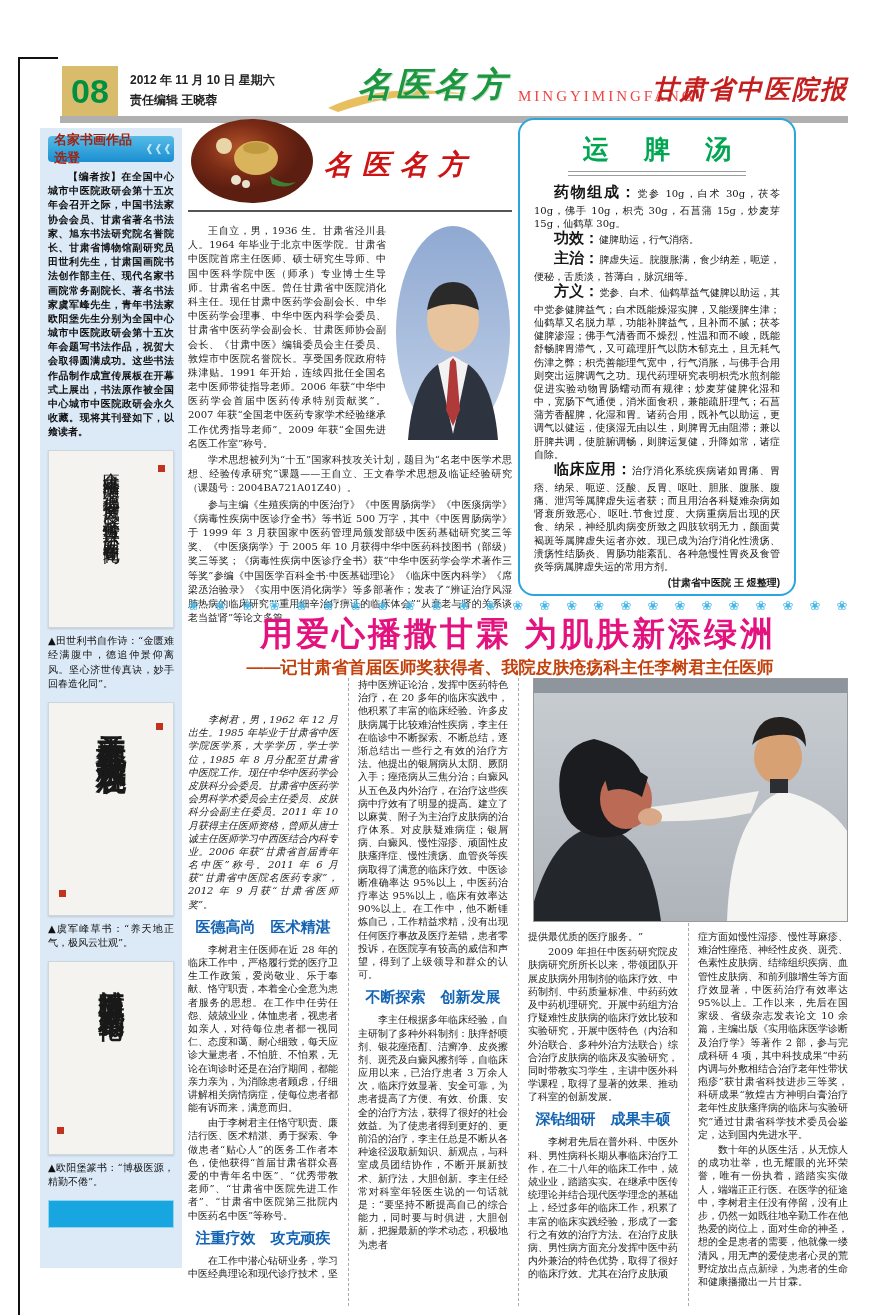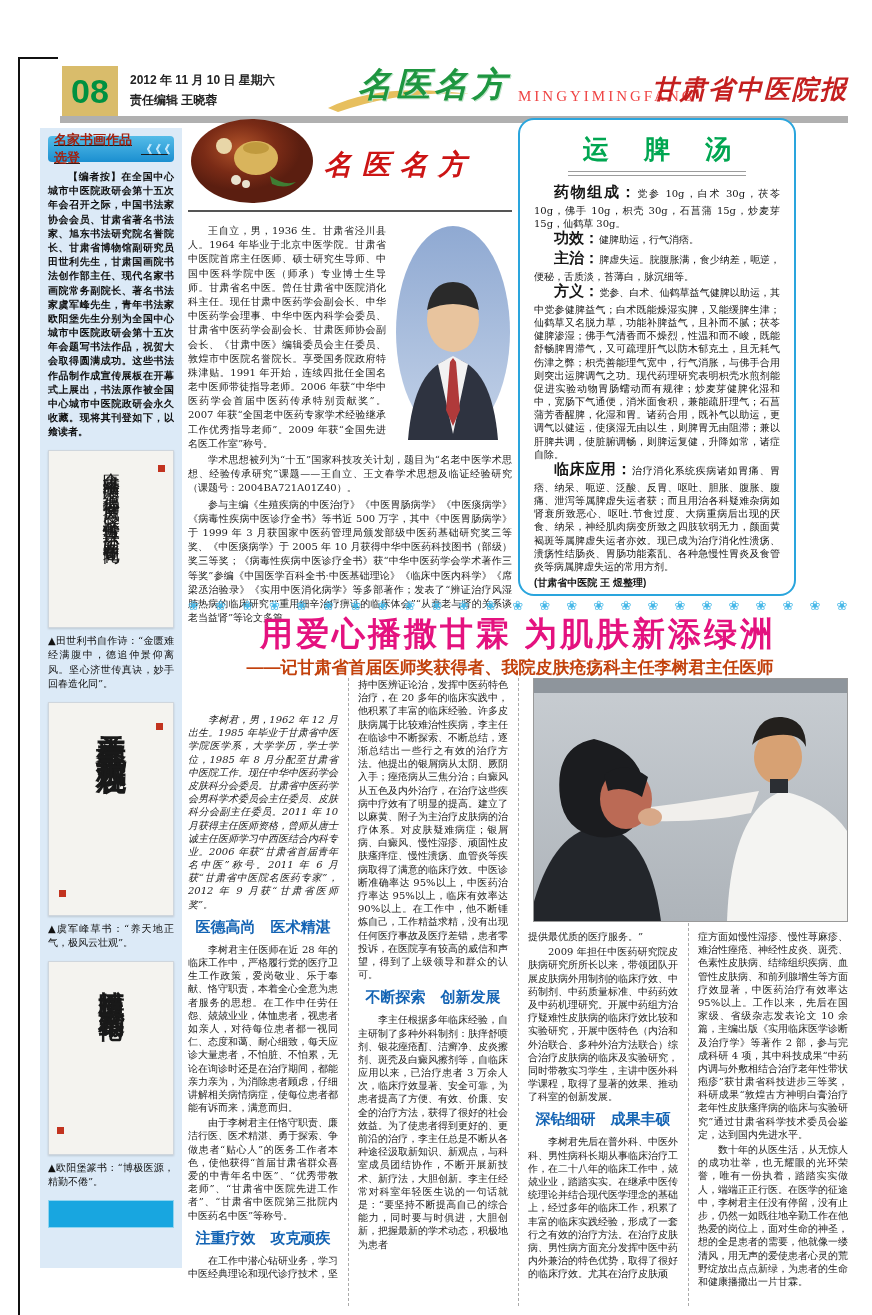--- a/index.html
+++ b/index.html
@@ -18,21 +18,21 @@
   .logo-cn{position:absolute;left:38px;top:2px;font:bold italic 34px "Liberation Sans",sans-serif;
            color:#1e9640;letter-spacing:4px;text-shadow:1px 1px 0 #bfe3c9;}
   .logo-en{position:absolute;left:198px;top:28px;font:15px "Liberation Serif",serif;color:#ef4444;letter-spacing:3px;}
   .paper-title{position:absolute;right:0;top:8px;font:bold italic 26px "DejaVu Serif",serif;color:#c41f1f;letter-spacing:2px;}
   .gray-bar{position:absolute;left:60px;top:116px;width:788px;height:7px;background:#b0b0b0;}
 
   
   .sidebar{position:absolute;left:40px;top:128px;width:142px;height:1140px;background:#dceaf7;
            padding:8px 8px 0 8px;box-sizing:border-box;}
   .sb-head{height:26px;border-radius:4px;background:linear-gradient(#55bce8,#1b8fd0);
-           display:flex;align-items:center;justify-content:space-between;padding:0 6px;text-decoration:underline;}
+           display:flex;align-items:center;justify-content:space-between;padding:0 6px;}
   .sb-head .t{font:bold 13px "Liberation Sans",sans-serif;color:#a3210f;}
   .sb-head .chev{font:bold 11px "Liberation Sans",sans-serif;color:#d6f1ff;letter-spacing:-2px;}
   .sb-note{font:bold 10px "DejaVu Serif",serif;line-height:1.42;text-align:justify;
            text-indent:2em;color:#111;margin:8px 0 10px 0;}
   .art{background:#f4f3ef;border:1px solid #cfd6dd;box-shadow:0 1px 2px rgba(0,0,0,.15);
        margin:0 0 6px 0;position:relative;overflow:hidden;display:flex;align-items:center;justify-content:center;}
   .art .vtxt{writing-mode:vertical-rl;font-family:"DejaVu Serif",serif;color:#191919;
              line-height:1.15;letter-spacing:2px;}
   .art .seal{position:absolute;width:7px;height:7px;background:#c2331f;}
   .cap{font:10px "DejaVu Serif",serif;line-height:1.45;text-align:justify;margin:2px 0 10px 0;color:#111;}
@@ -49,21 +49,21 @@
   .portrait{float:right;width:118px;height:216px;margin:0 0 6px 8px;}
 
   
   .soup{position:absolute;left:518px;top:118px;width:278px;height:478px;box-sizing:border-box;
         border:2px solid #2aa5dd;border-radius:16px;background:#fff;padding:10px 14px;overflow:hidden;}
   .soup h2{margin:2px 0 4px 0;text-align:center;font:bold 26px "Liberation Sans",sans-serif;
            color:#00a651;letter-spacing:14px;text-indent:14px;}
   .soup-underline{width:72%;margin:0 auto 8px auto;border-top:1px solid #9c9c9c;border-bottom:1px solid #9c9c9c;height:3px;}
   .soup p{margin:0;font:10px "DejaVu Serif",serif;line-height:1.32;text-align:justify;text-indent:2em;color:#151515;}
   .soup p b{font-family:Liberation Mono, monospace;font-size:15px;}
-  .soup .sig{text-align:left;text-indent:0;font-weight:bold;font-family:"Liberation Sans",sans-serif;margin-top:3px;}
+  .soup .sig{text-align:right;text-indent:0;font-weight:bold;font-family:"Liberation Sans",sans-serif;margin-top:3px;}
 
   
   .flower-row{position:absolute;left:188px;top:598px;width:660px;text-align:center;
               font-size:13px;color:#49b9e8;letter-spacing:6px;white-space:nowrap;overflow:hidden;}
   .headline{position:absolute;left:188px;top:612px;width:660px;margin:0;text-align:center;
             font:bold 33px "Liberation Sans",sans-serif;color:#e4127f;letter-spacing:3px;}
   .subtitle{position:absolute;left:176px;top:652px;width:660px;margin:4px;text-align:center;
             font:bold 17px "Liberation Sans",sans-serif;color:#c2410c;}
   .article{position:absolute;left:188px;top:678px;width:660px;height:628px;display:flex;}
   .col{width:153px;font:10px "DejaVu Serif",serif;line-height:1.32;text-align:justify;color:#1d1d1d;}

